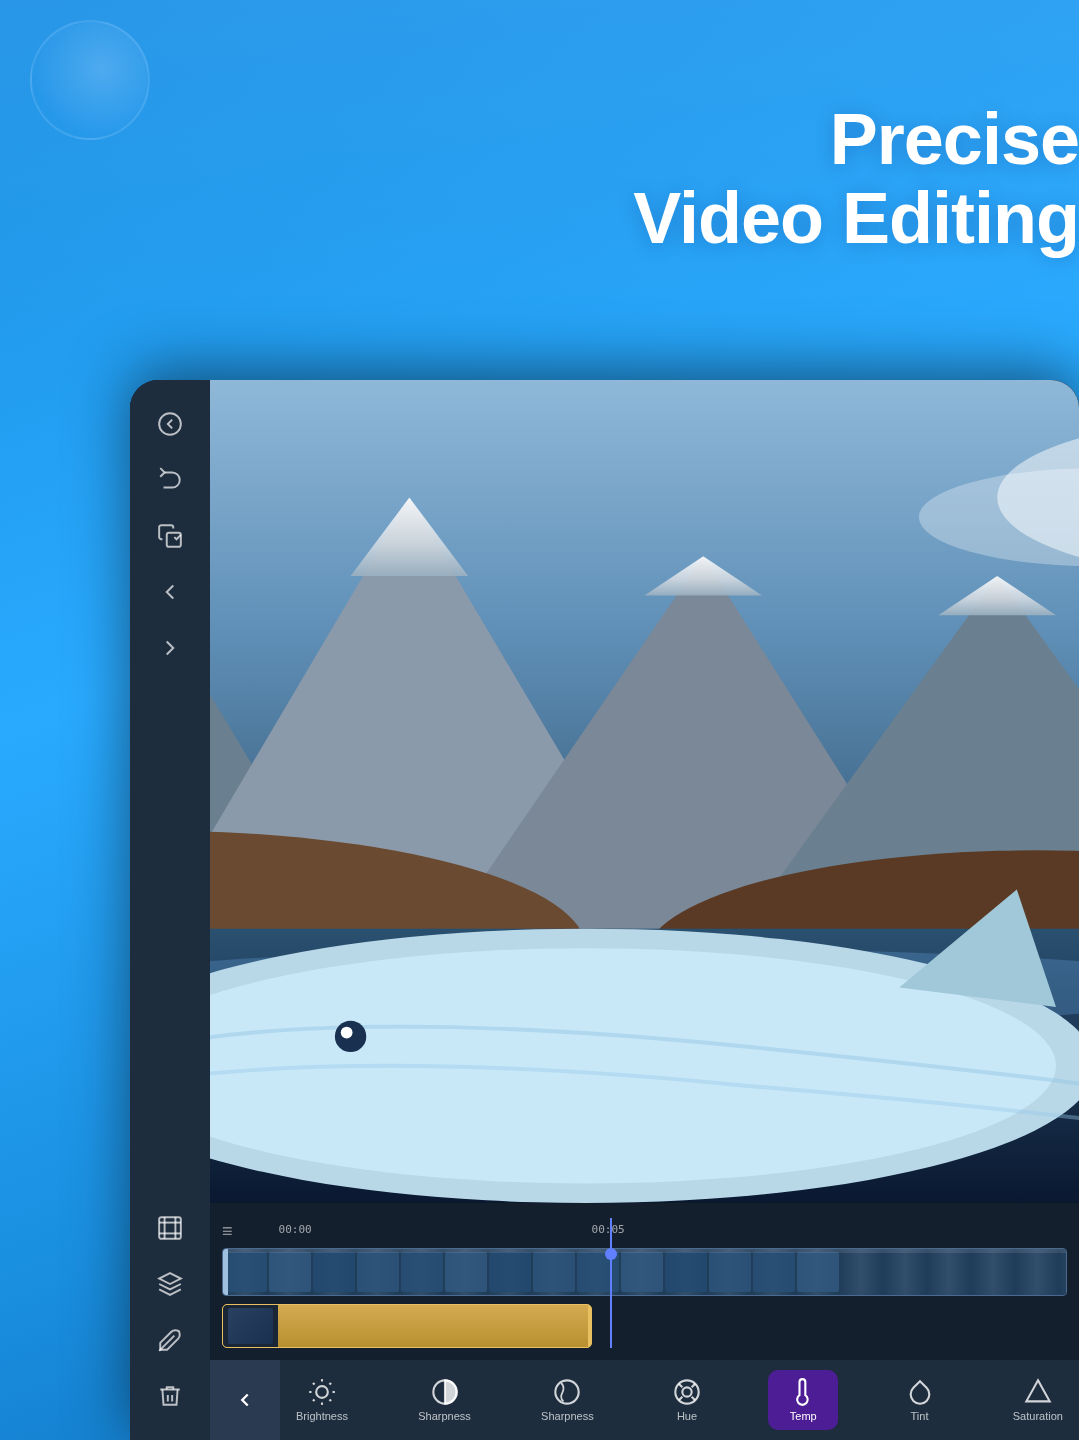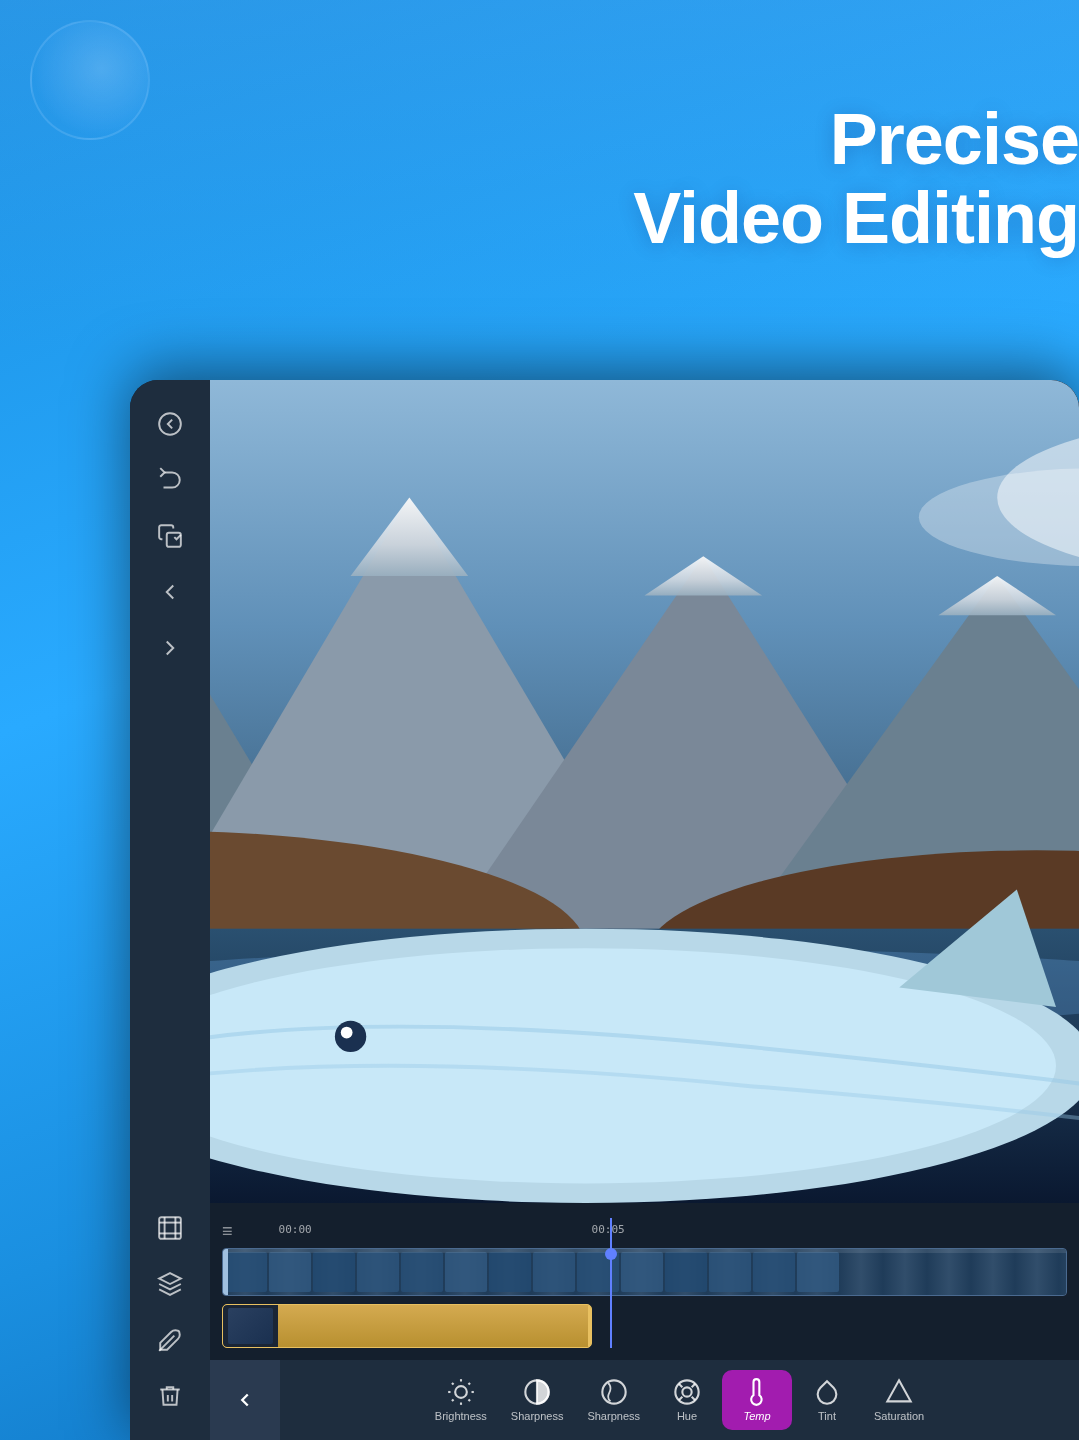--- a/index.html
+++ b/index.html
@@ -142,36 +142,35 @@
       background: #2a3a50;
       color: white;
       font-size: 22px;
       cursor: pointer;
       flex-shrink: 0;
     }
     .tool-items {
       display: flex;
       flex: 1;
       align-items: center;
-      justify-content: center;
-      padding: 8px 16px;
+      justify-content: space-between;
+      padding: 8px 4px;
     }
     .tool-item {
       display: flex;
       flex-direction: column;
       align-items: center;
       gap: 4px;
       cursor: pointer;
       padding: 8px 12px;
       border-radius: 10px;
       min-width: 70px;
     }
     .tool-item.active {
-      background: #a21caf;
-      font-style: italic;
+      background: #4c1d95;
     }
     .tool-item svg {
       width: 28px;
       height: 28px;
       color: rgba(255,255,255,0.8);
     }
     .tool-item.active svg {
       color: white;
     }
     .tool-label {

